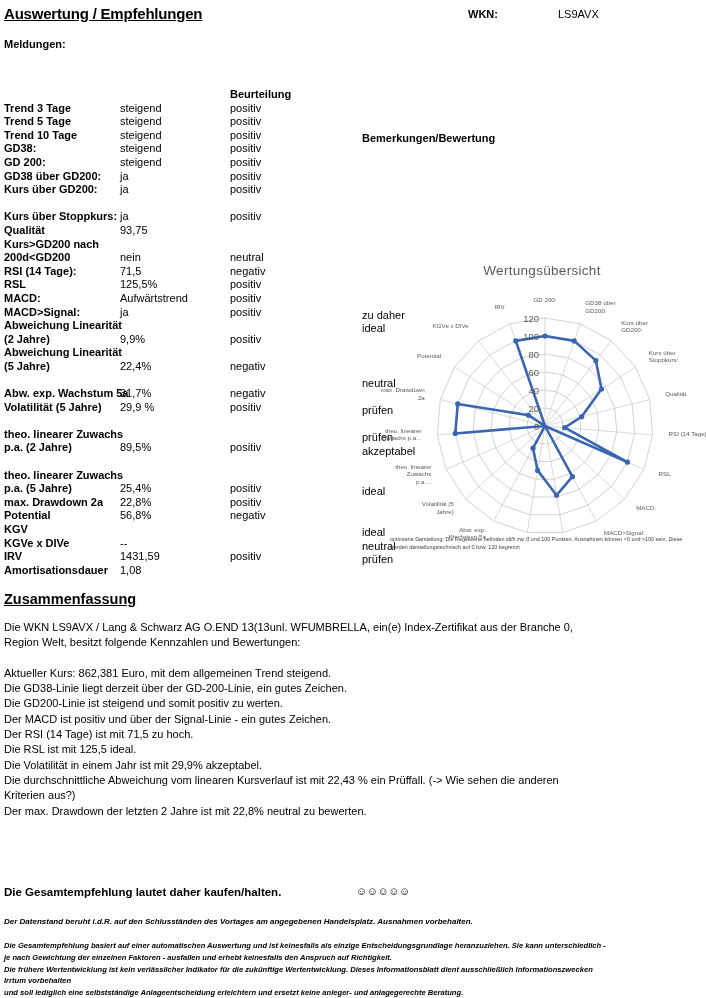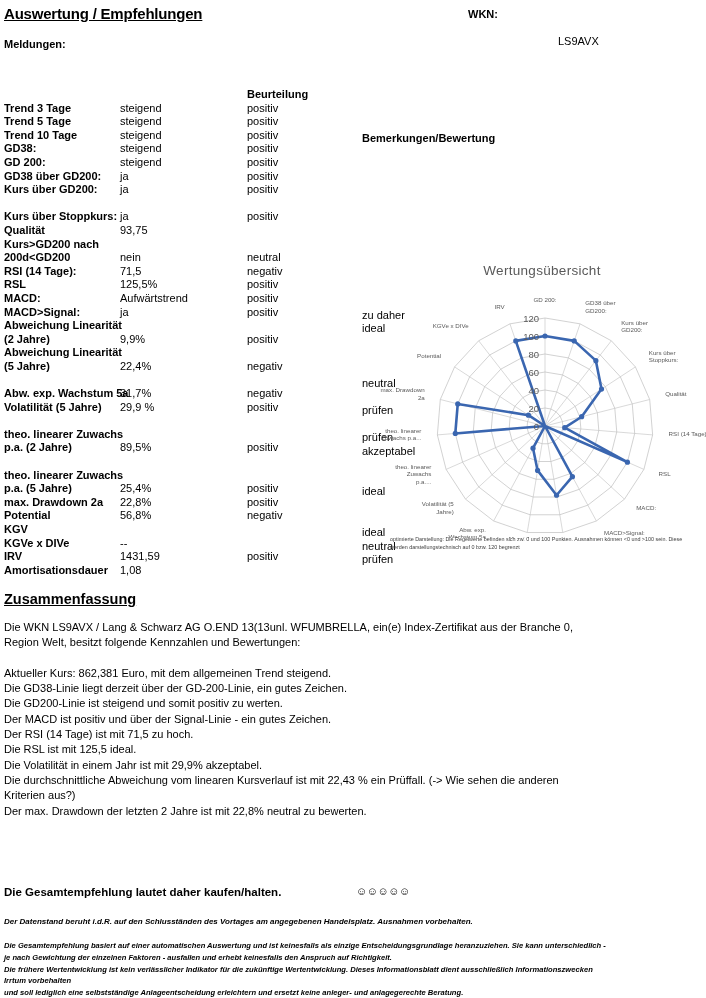--- a/index.html
+++ b/index.html
@@ -29,21 +29,20 @@
   .wkn-label {
     position: absolute;
     left: 468px; top: 8px;
     font-size: 11px;
     font-weight: bold;
   }
   .wkn-value {
     position: absolute;
     left: 558px; top: 8px;
     font-size: 11px;
-    margin-top: 27px;
   }
   .meldungen {
     position: absolute;
     left: 4px; top: 38px;
     font-size: 11px;
     font-weight: bold;
   }
 
   
   .tbl {
@@ -61,21 +60,21 @@
     position: absolute; left: 4px; width: 150px;
     font-weight: bold;
     white-space: nowrap;
   }
   .c-value {
     position: absolute; left: 120px; width: 104px;
     text-align: left;
     white-space: nowrap;
   }
   .c-beurt {
-    position: absolute; left: 247px; width: 110px;
+    position: absolute; left: 230px; width: 110px;
     text-align: left;
     white-space: nowrap;
   }
   .c-bem {
     position: absolute; left: 362px; width: 140px;
     text-align: left;
     white-space: nowrap;
     margin-top: 44px;
   }
   .thead-row .c-beurt, .thead-row .c-bem { font-weight: bold; }

